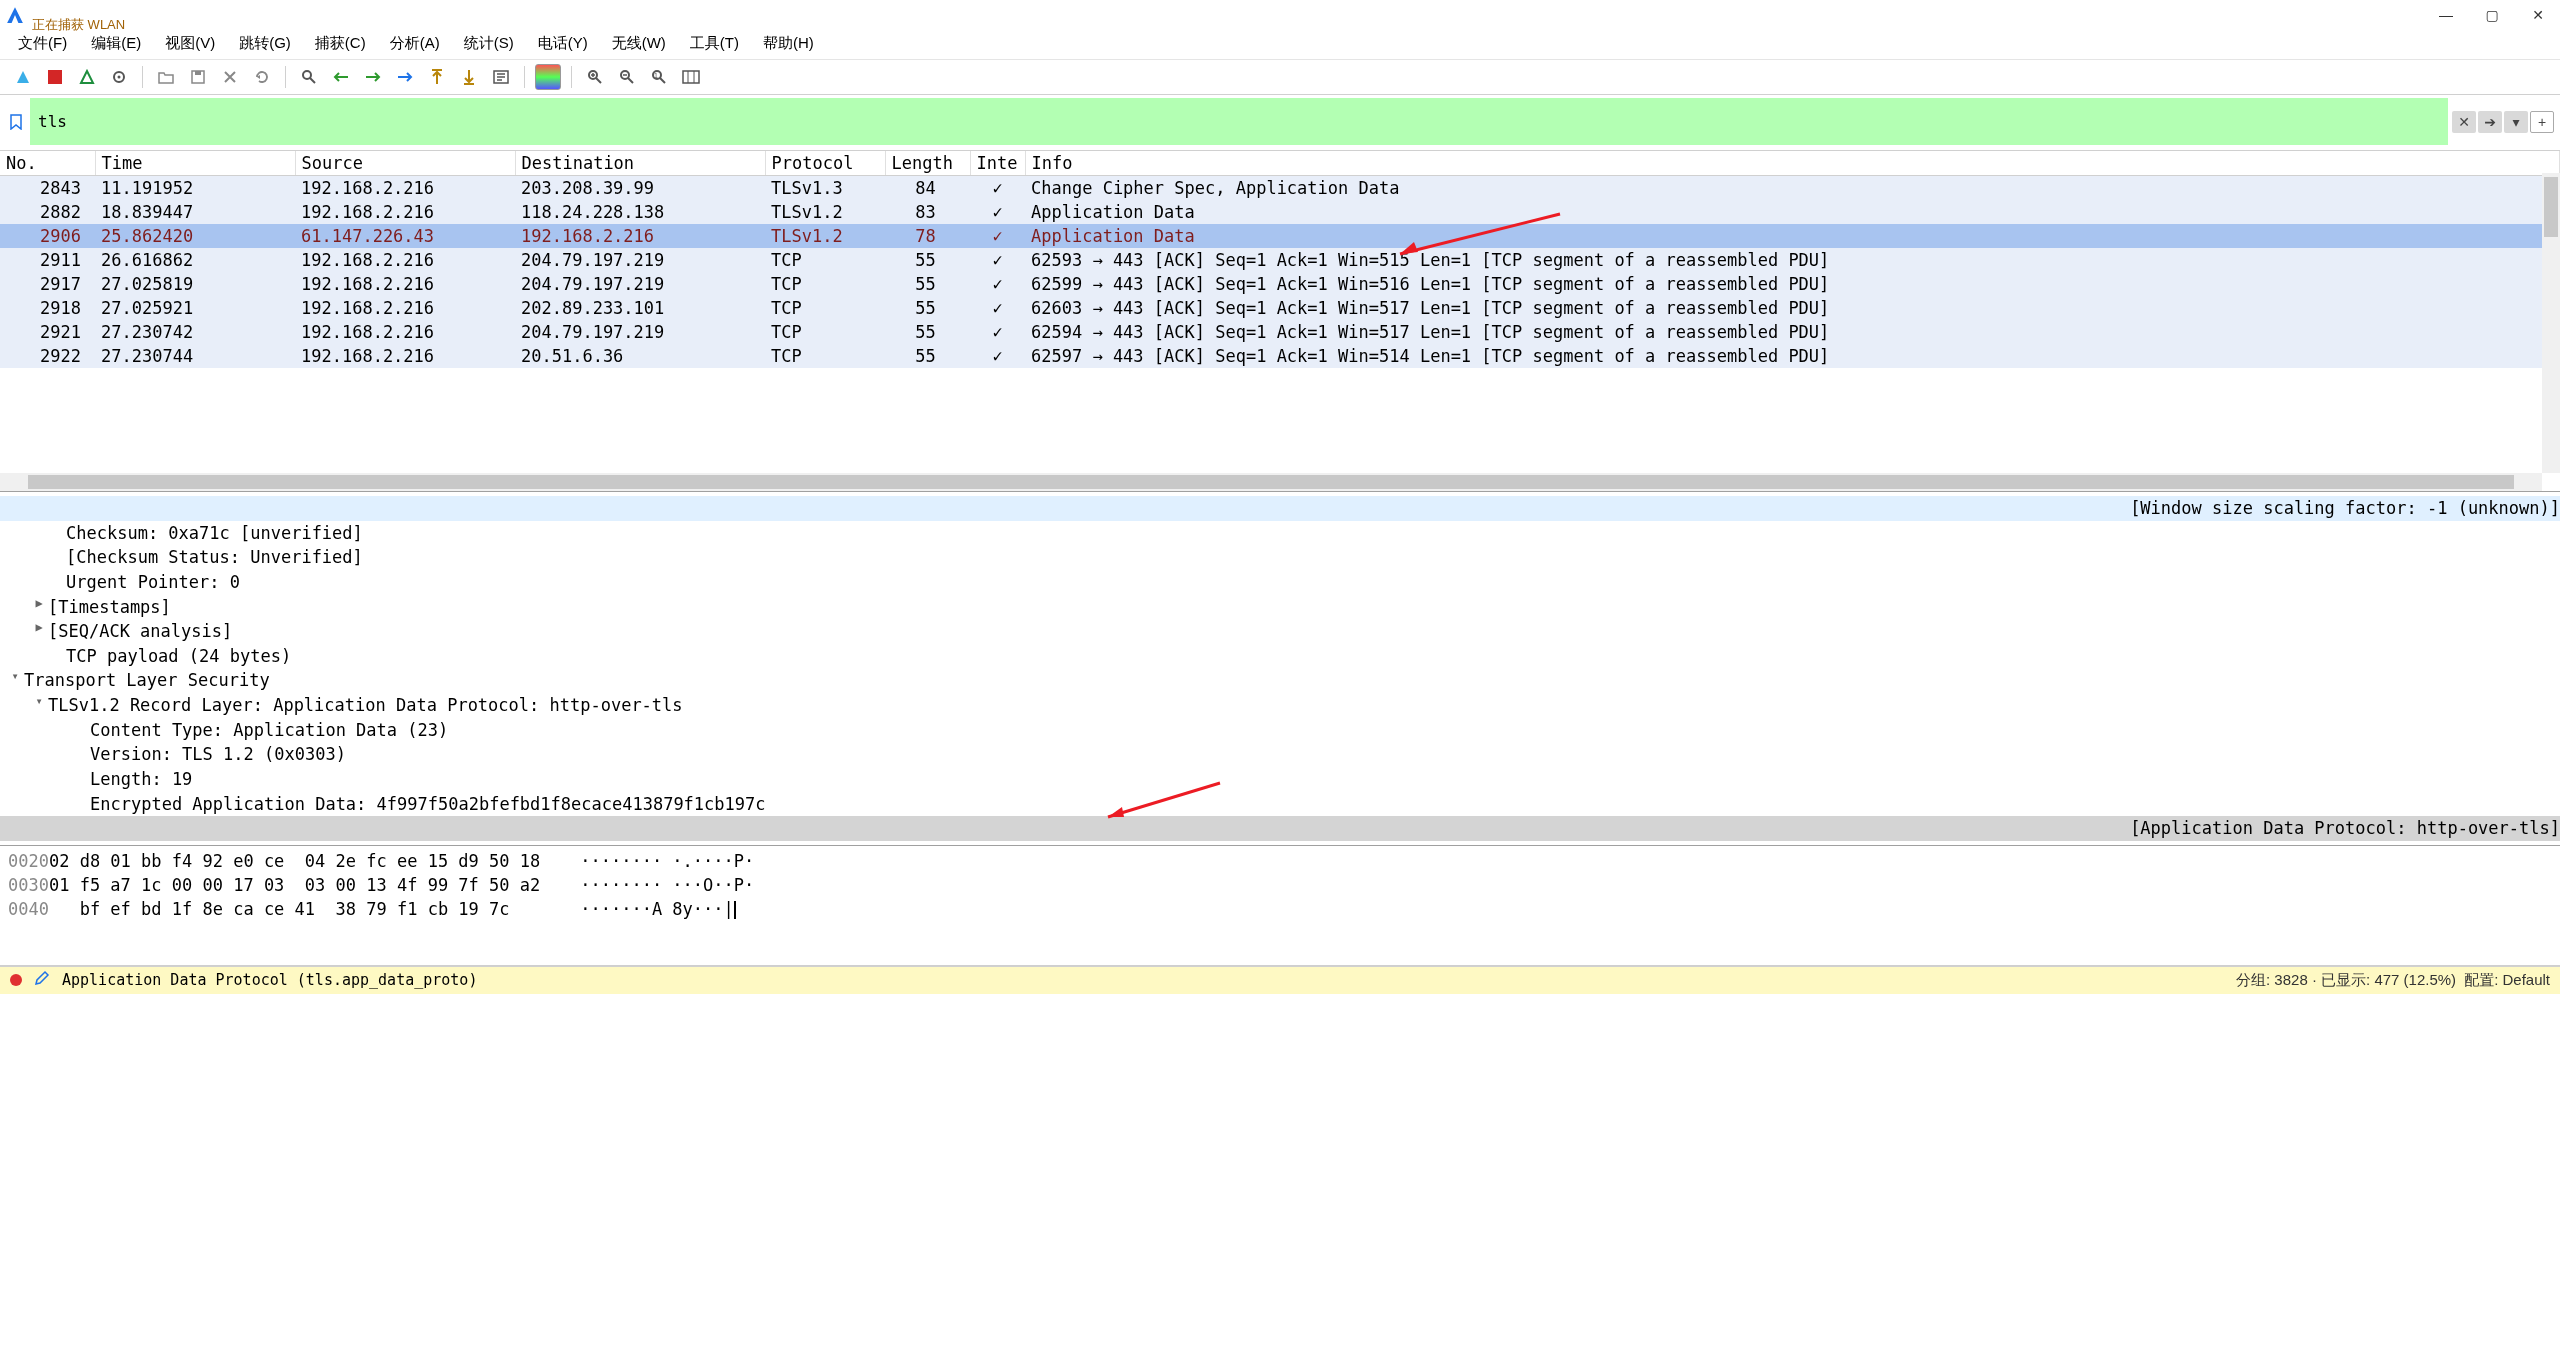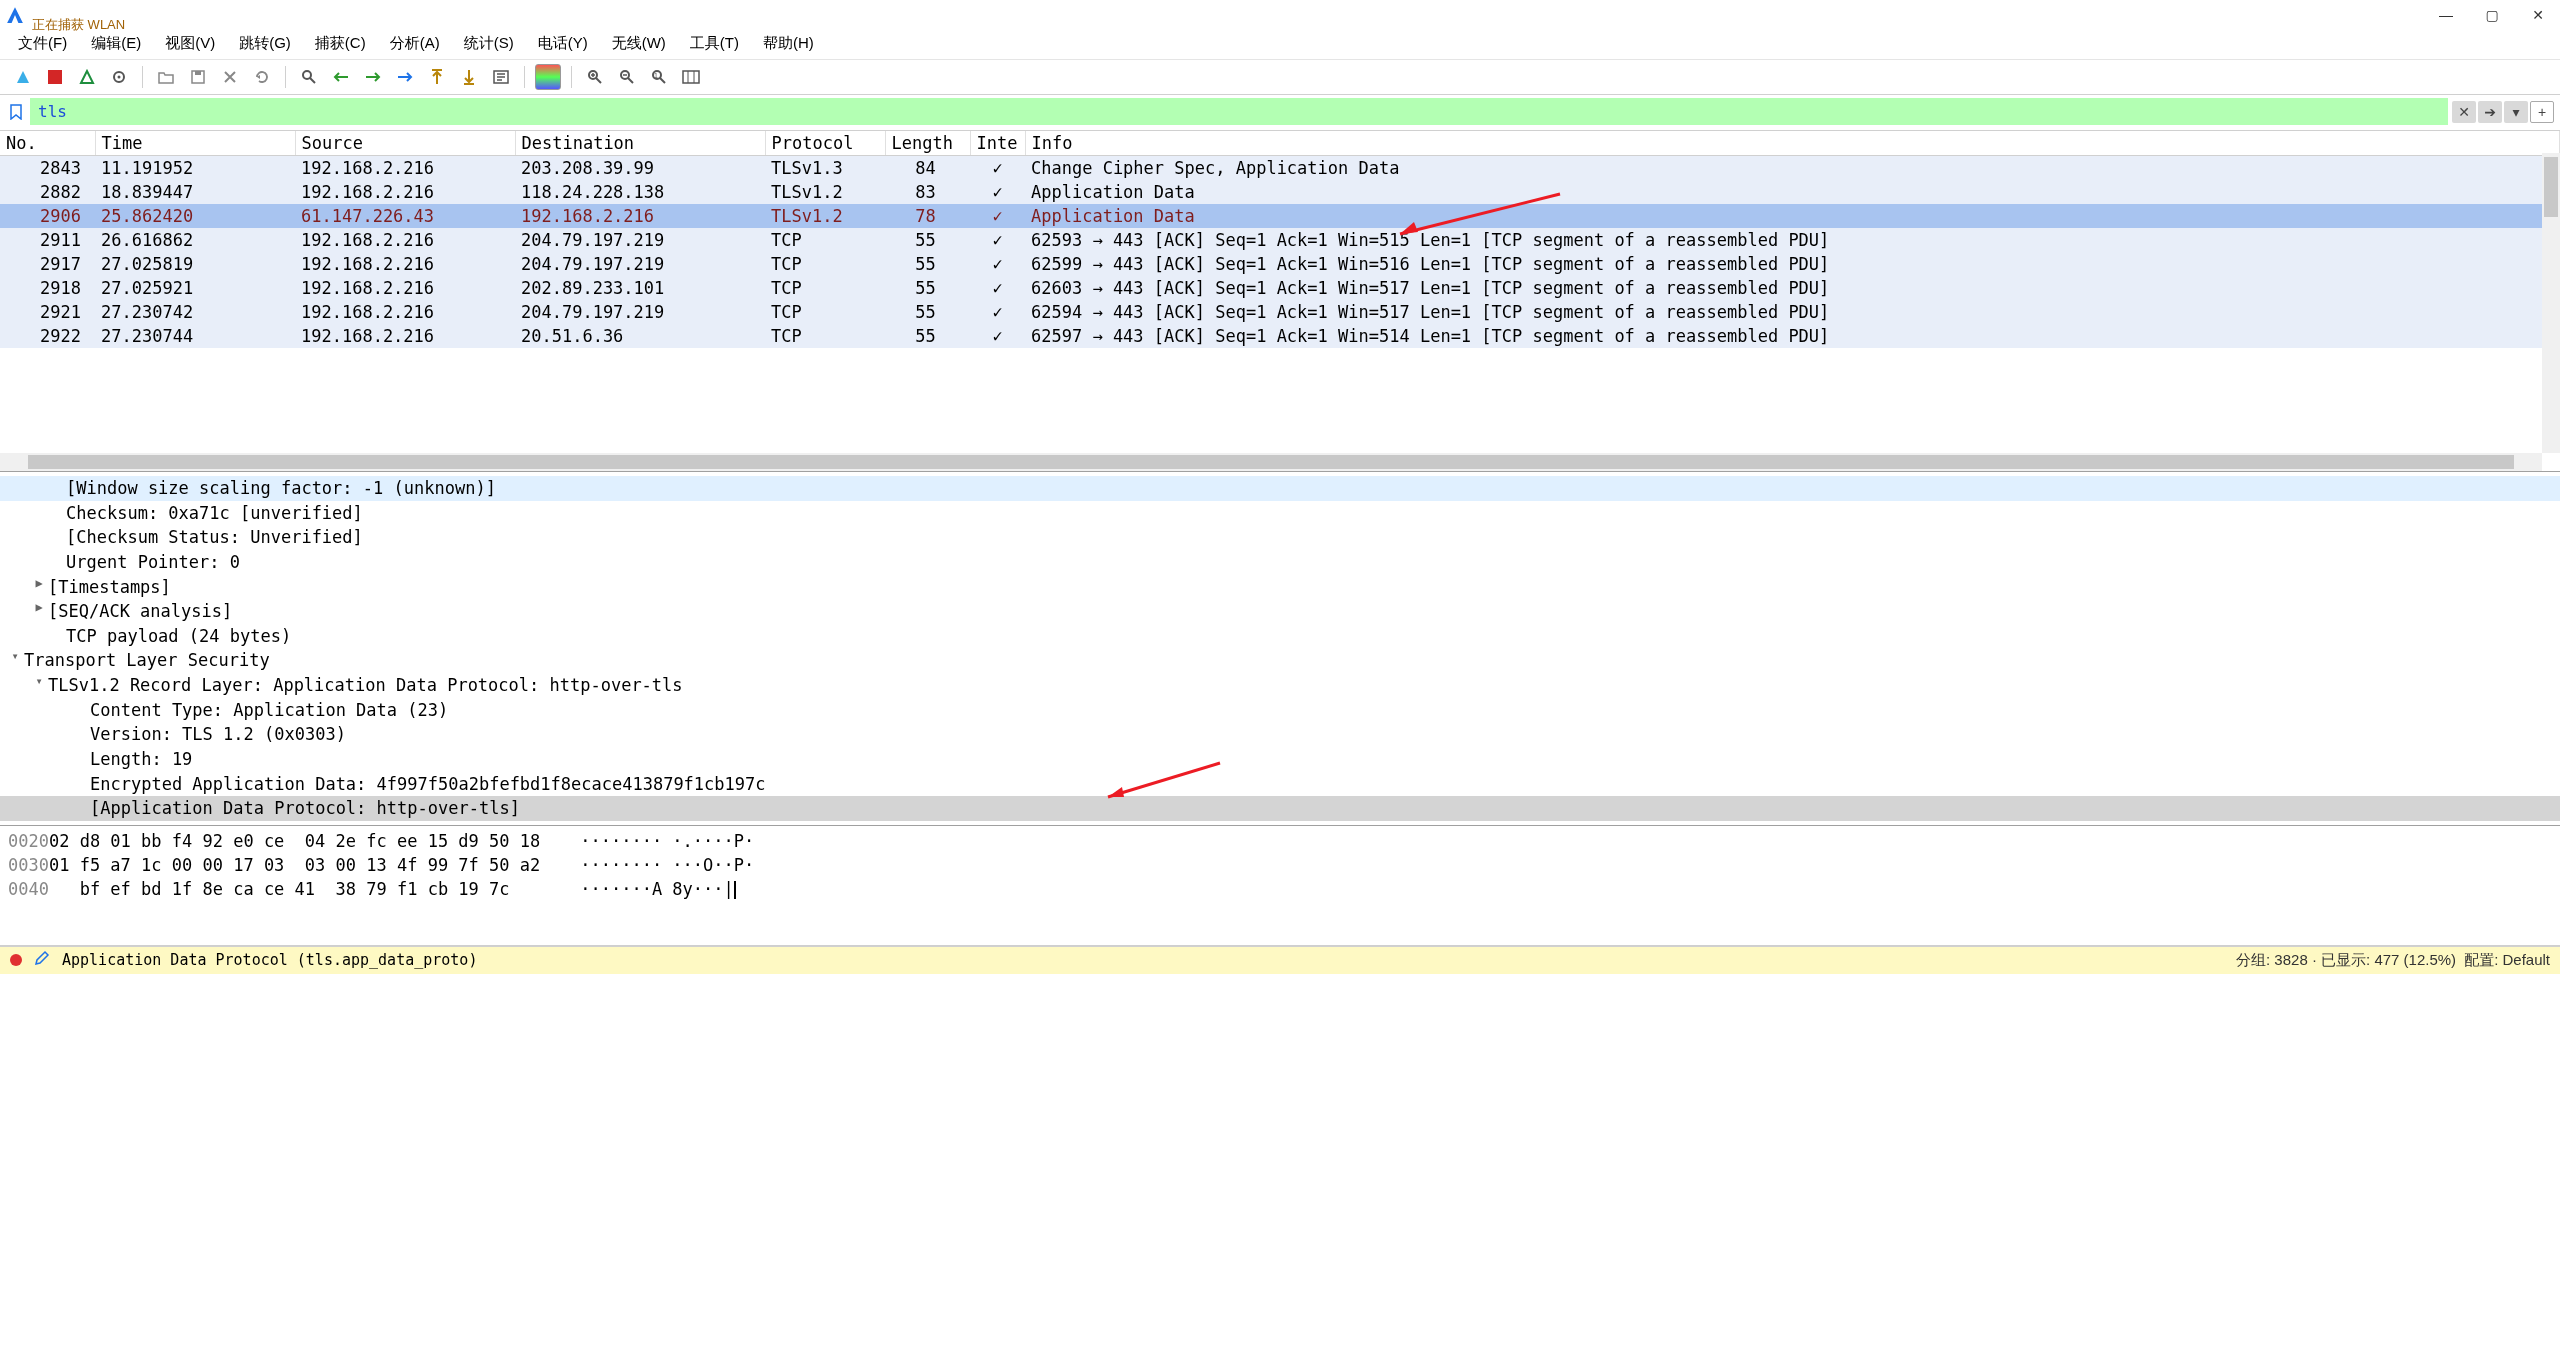--- a/index.html
+++ b/index.html
@@ -19,21 +19,21 @@
   .menu-sep { height: 1px; background: #e5e5e5; }
 
   
   .toolbar { display: flex; align-items: center; gap: 6px; padding: 4px 10px; border-bottom: 1px solid #d0d0d0; }
   .tbtn { width: 26px; height: 26px; display: flex; align-items: center; justify-content: center; border: 1px solid transparent; border-radius: 3px; }
   .tsep { width: 1px; height: 22px; background: #d0d0d0; margin: 0 4px; }
 
   
   .filterbar { display: flex; align-items: center; padding: 3px 6px 5px; gap: 4px; }
   .filter-icon { width: 20px; height: 20px; display:flex; align-items:center; justify-content:center; }
-  .filter-input { flex: 1; border: none; outline: none; background: #b3ffb3; padding: 4px 8px; font-size: 16px; color: #1d4ed8; }
+  .filter-input { flex: 1; border: none; outline: none; background: #b3ffb3; padding: 14px 8px; font-size: 16px; color: #000000; }
   .filter-actions { display:flex; gap:2px; align-items:center; }
   .fa-btn { width:24px; height:22px; background:#d9d9d9; display:flex; align-items:center; justify-content:center; font-size:14px; color:#444; border-radius:2px;}
   .fa-btn.plus { background:#fff; border:1px solid #aaa;}
 
   
   .packet-pane { position:relative; height: 342px; border-top:1px solid #d0d0d0; border-bottom:1px solid #a0a0a0; overflow:hidden;}
   .packet-table { width: 100%; border-collapse: collapse; font-size: 17px; }
   .packet-table th { text-align: left; font-weight: normal; padding: 2px 6px; border-right: 1px solid #e0e0e0; border-bottom:1px solid #d0d0d0; background:#fff; position:sticky; top:0;}
   .packet-table td { padding: 2px 6px; white-space: nowrap; }
   .packet-table tr.app { background:#e8eef9; }
@@ -352,21 +352,21 @@
     <polygon points="10,48 24,36 28,46" fill="#ec1c24"></polygon>
   </svg>
   <div class="hscroll">
         <div class="thumb"></div>
       </div>
   <div class="vscroll">
         <div class="thumb"></div>
       </div>
 </div>
 
-<div class="tree-pane mono" style="position:relative;">
+<div class="tree-pane mono" style="position:relative;text-align:right;">
   <div class="row hl-blue"><span class="ind" style="width:48px"></span><span class="caret"></span><span>[Window size scaling factor: -1 (unknown)]</span></div>
   <div class="row">
         <span class="ind" style="width:48px"></span>
         <span class="caret"></span>
         <span>Checksum: 0xa71c [unverified]</span>
       </div>
   <div class="row">
         <span class="ind" style="width:48px"></span>
         <span class="caret"></span>
         <span>[Checksum Status: Unverified]</span>

